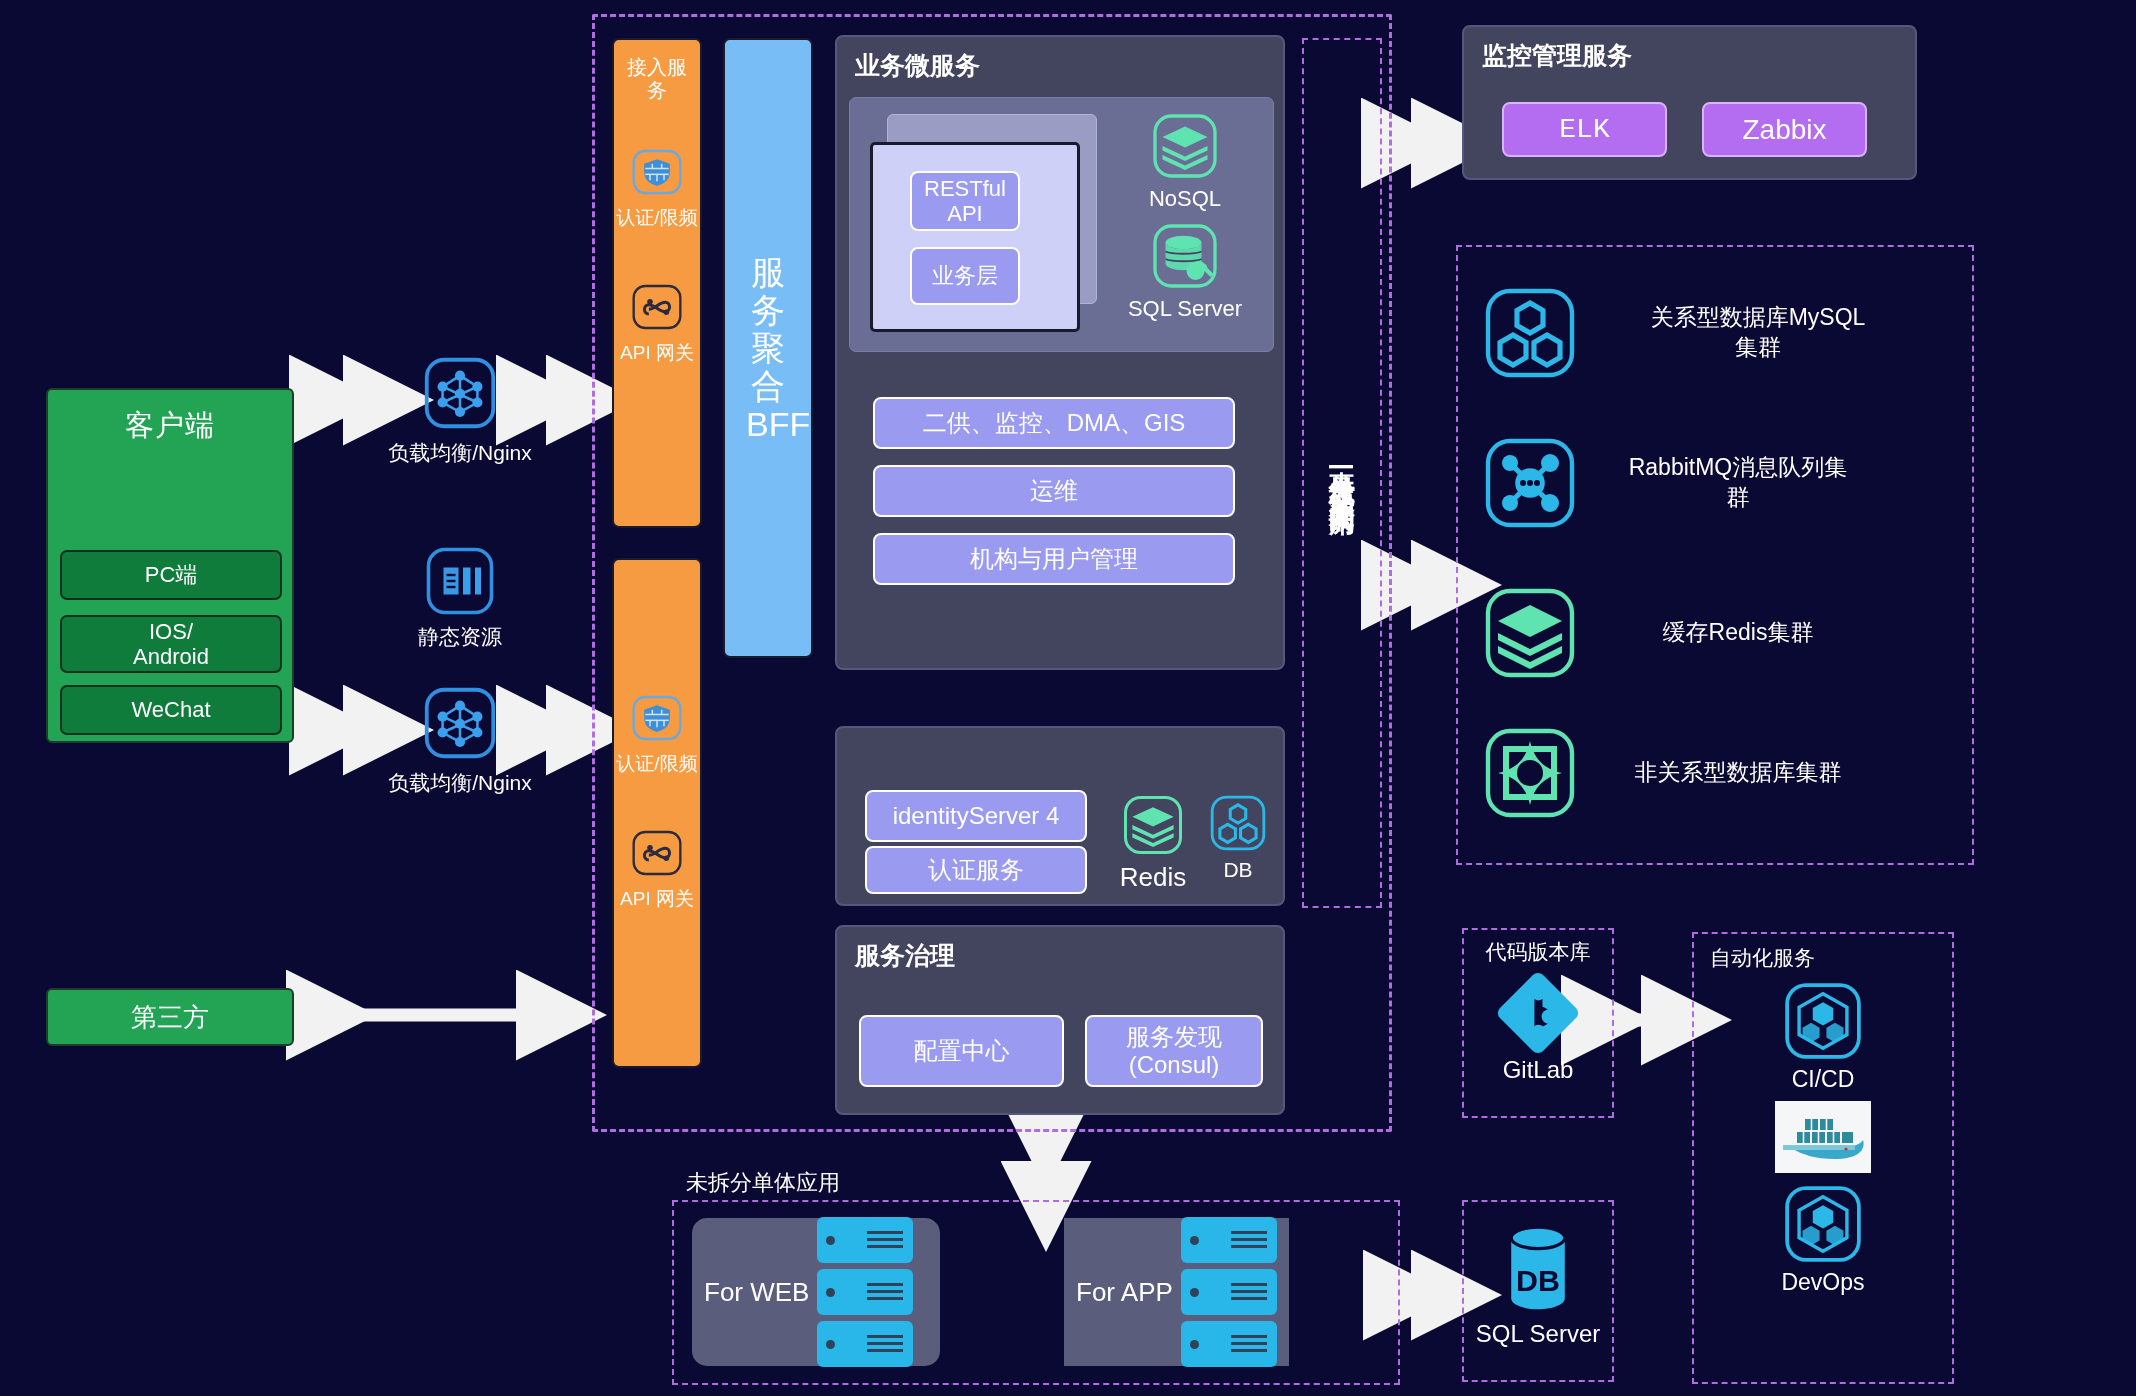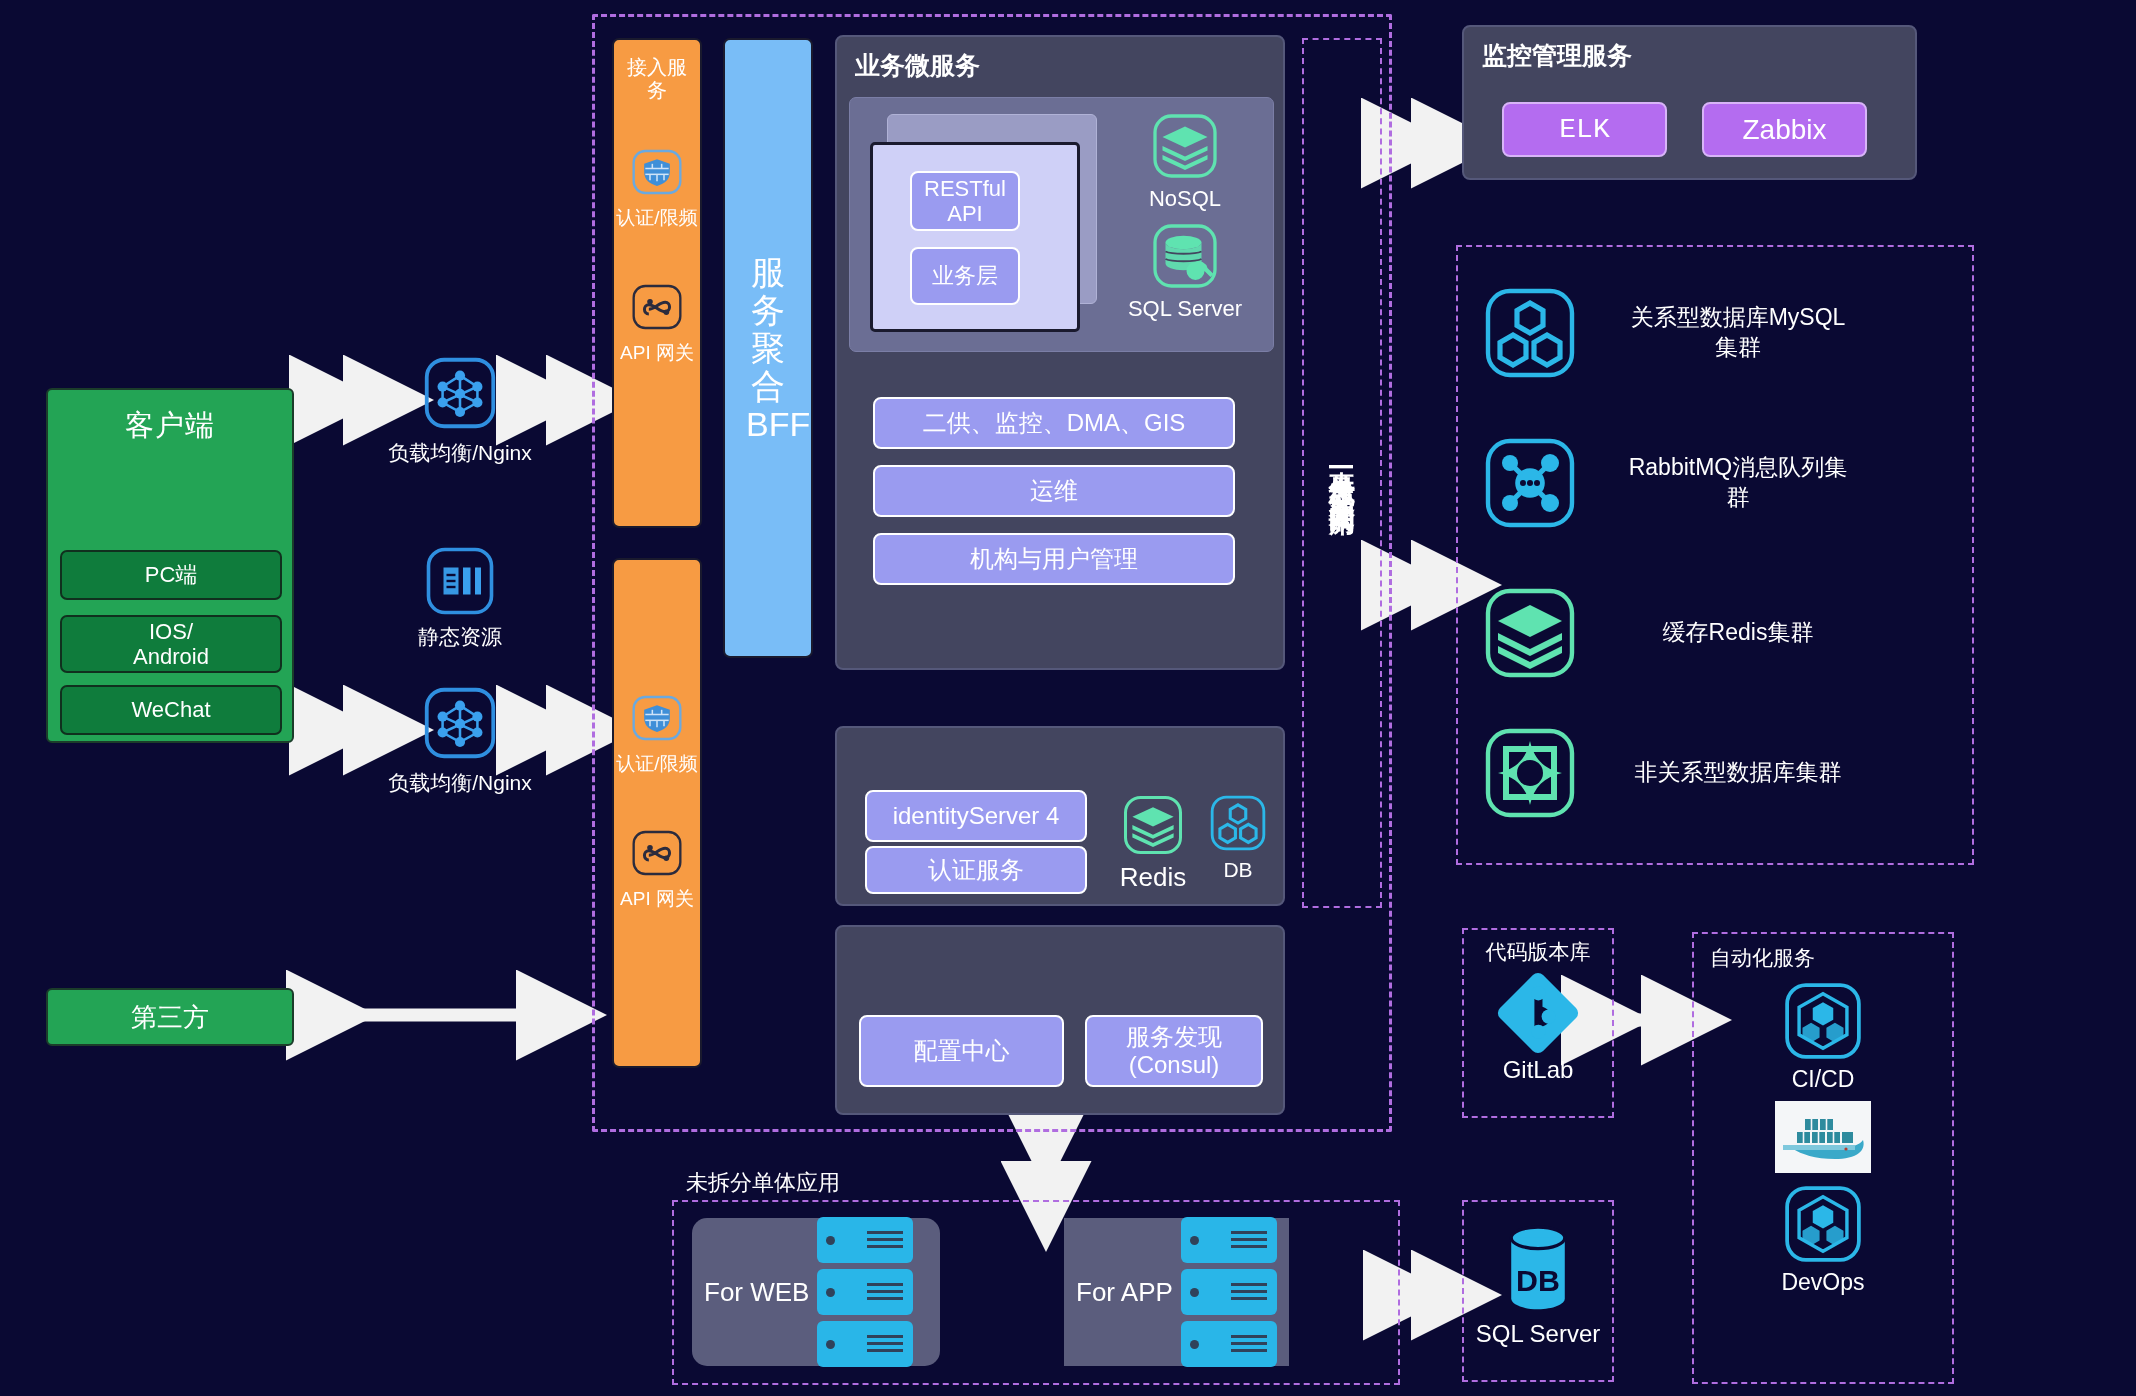--- a/index.html
+++ b/index.html
@@ -324,38 +324,39 @@
         <path d="M24 10 l6 3.5 v7 L24 24 l-6 -3.5 v-7 z"></path>
         <path d="M16 25 l6 3.5 v7 L16 39 l-6 -3.5 v-7 z"></path>
         <path d="M32 25 l6 3.5 v7 L32 39 l-6 -3.5 v-7 z"></path>
       </g>
     </svg>
     <div style="font-size:21px;">DB</div>
   </div>
 </div>
 
 <div class="abs panel" style="left:835px; top:925px; width:450px; height:190px;">
+  <div class="panel-title">服务治理</div>
   <div class="abs purple-bar" style="left:22px; top:88px; width:205px; height:72px;">配置中心</div>
   <div class="abs purple-bar" style="left:248px; top:88px; width:178px; height:72px; white-space:pre;">服务发现
 (Consul)</div>
 </div>
 
 <div class="abs dash-purple-thin" style="left:1302px; top:38px; width:80px; height:870px; display:flex; align-items:center; justify-content:center;">
   <div class="vtext">事件总线|服务之间的调用</div>
 </div>
 
 <div class="abs panel" style="left:1462px; top:25px; width:455px; height:155px;">
   <div class="panel-title">监控管理服务</div>
   <div class="abs mon-chip" style="left:38px; top:75px; width:165px; height:55px;font-family:Liberation Mono, monospace;">ELK</div>
   <div class="abs mon-chip" style="left:238px; top:75px; width:165px; height:55px;">Zabbix</div>
 </div>
 
 <div class="abs dash-purple-thin" style="left:1456px; top:245px; width:518px; height:620px;"></div>
 
-<div class="abs data-row" style="left:1482px; top:285px;">
+<div class="abs data-row" style="left:1482px; top:285px;gap:20px;">
   <svg width="96" height="96" viewBox="0 0 48 48">
     <rect x="3" y="3" width="42" height="42" rx="11" fill="none" stroke="#2bb7e8" stroke-width="2.2"></rect>
     <g fill="none" stroke="#2bb7e8" stroke-width="2.6">
       <path d="M24 9 l6.5 3.8 v7.4 L24 24 l-6.5 -3.8 v-7.4 z"></path>
       <path d="M15.5 25 l6.5 3.8 v7.4 L15.5 40 l-6.5 -3.8 v-7.4 z"></path>
       <path d="M32.5 25 l6.5 3.8 v7.4 L32.5 40 l-6.5 -3.8 v-7.4 z"></path>
     </g>
   </svg>
   <div class="txt" style="white-space:pre;">关系型数据库MySQL
 集群</div>

